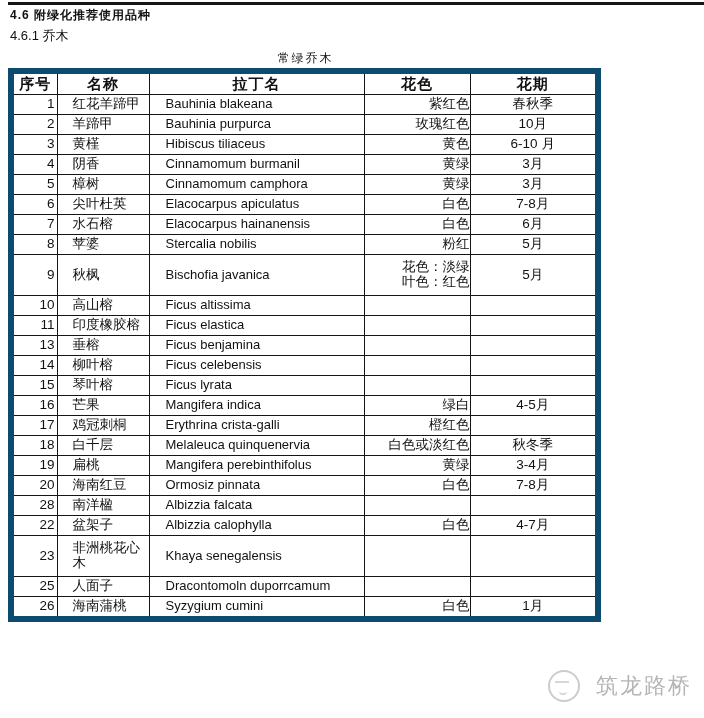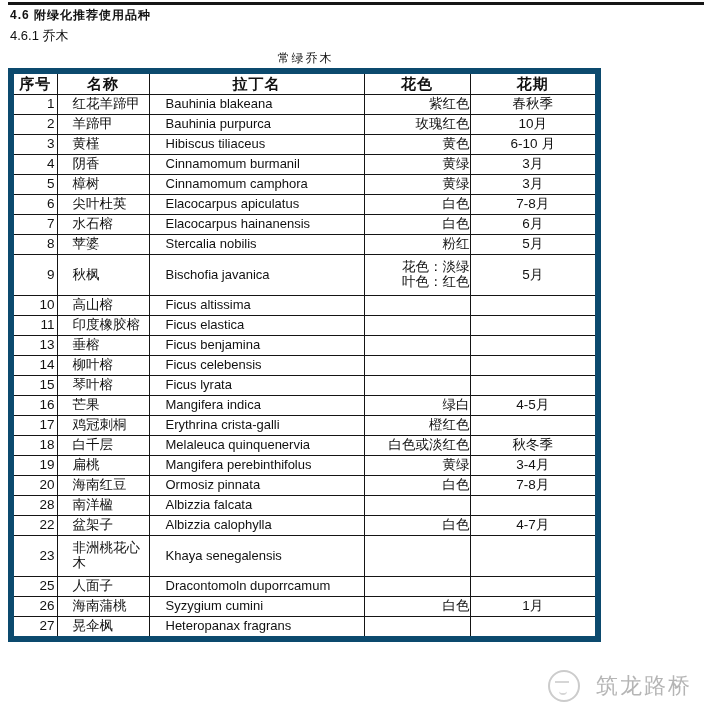--- a/index.html
+++ b/index.html
@@ -297,27 +297,20 @@
       <td class="c-color"></td>
       <td class="c-period"></td>
     </tr>
         <tr>
       <td class="c-no">26</td>
       <td class="c-name">海南蒲桃</td>
       <td class="c-latin">Syzygium cumini</td>
       <td class="c-color">白色</td>
       <td class="c-period">1月</td>
     </tr>
-        <tr>
-      <td class="c-no">27</td>
-      <td class="c-name">晃伞枫</td>
-      <td class="c-latin">Heteropanax fragrans</td>
-      <td class="c-color"></td>
-      <td class="c-period"></td>
-    </tr>
       </tbody>
   </table>
 
   <div class="watermark">
     <div class="wm-logo"></div>
     <div class="wm-text">筑龙路桥</div>
   </div>
 
 </div>
 

